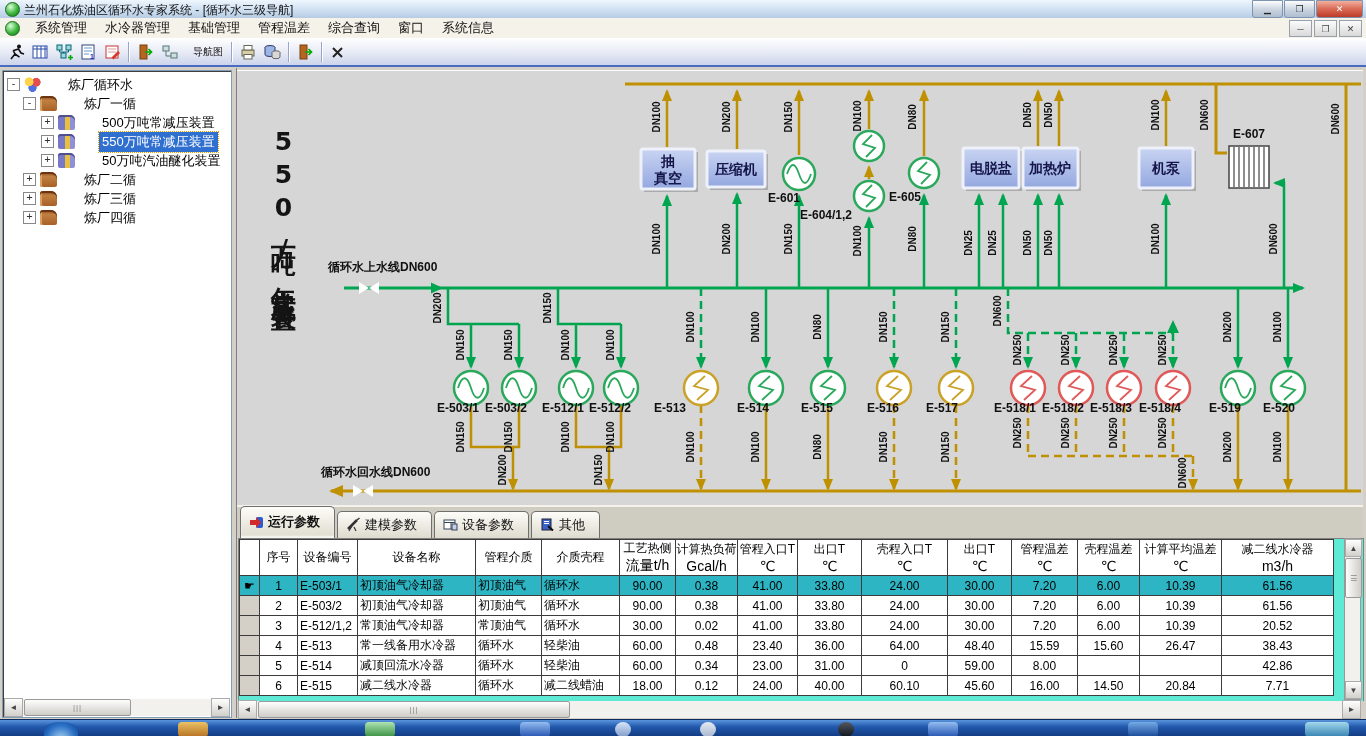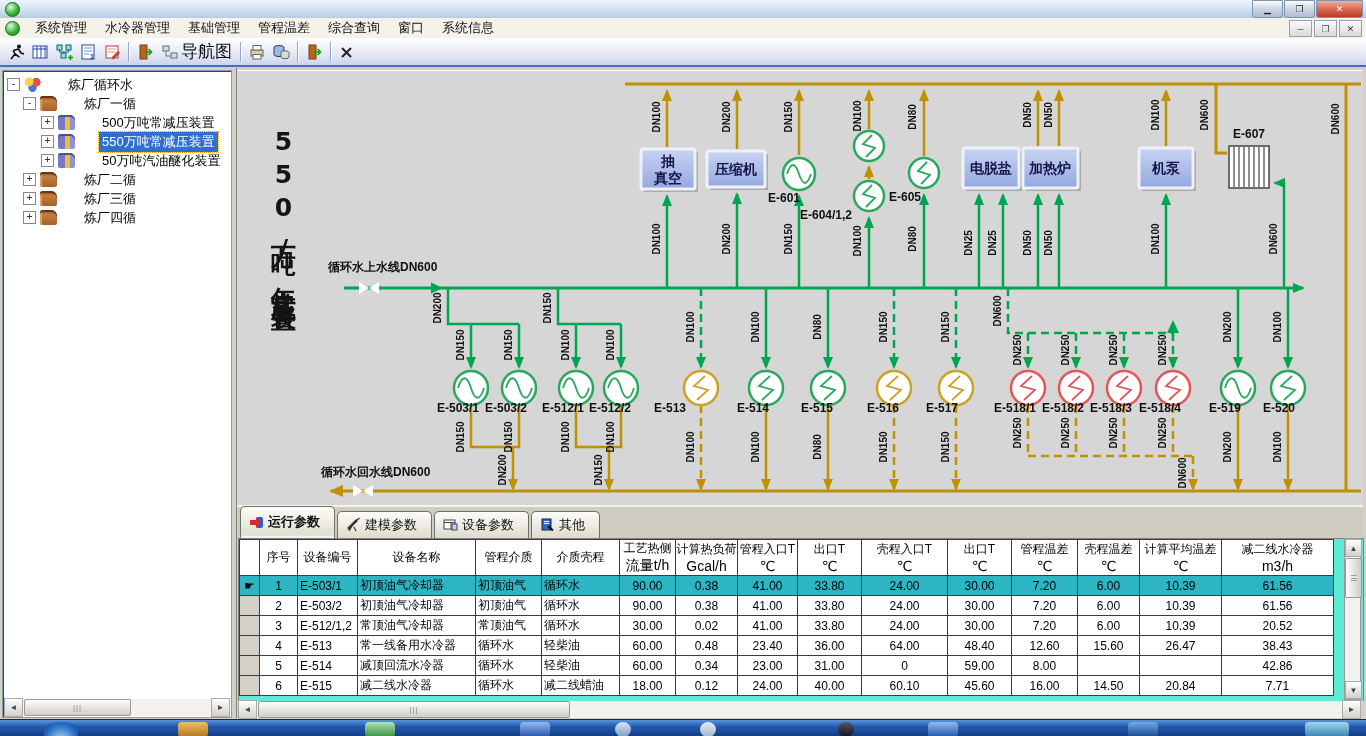--- a/index.html
+++ b/index.html
@@ -24,21 +24,21 @@
   .mitem{font-size:13px;color:#111;padding:2px 9px;}
   .mdi-btns{position:absolute;right:4px;top:2px;display:flex;}
   .mdibtn{width:21px;height:15px;margin-left:2px;border:1px solid #98a0ac;background:linear-gradient(#fbfbfb,#d9d9d9);
     font-size:9px;color:#444;display:flex;align-items:center;justify-content:center;}
   
   .toolbar{position:absolute;left:0;top:38px;width:1366px;height:29px;
     background:linear-gradient(#ffffff,#e4e8f4 60%,#ccd4ec);border-bottom:2px solid #4a6cc0;
     display:flex;align-items:center;padding-left:4px;box-sizing:border-box;}
   .tbtn{width:24px;height:24px;display:flex;align-items:center;justify-content:center;border-radius:2px;}
   .tbtn.wide{width:auto;padding:0 4px;}
-  .tbtn .lbl{font-size:17px;color:#111;margin-left:2px;}
+  .tbtn .lbl{font-size:10px;color:#111;margin-left:14px;}
   .tsep{width:1px;height:20px;background:#9aa4c8;margin:0 4px;box-shadow:1px 0 0 #fff;}
   
   .treepanel{position:absolute;left:2px;top:70px;width:230px;height:648px;background:#fff;
     border:1px solid #7f9db9;box-shadow:inset 1px 1px 0 #404040;box-sizing:border-box;}
   .tree{position:absolute;left:1px;top:1px;right:1px;bottom:18px;overflow:hidden;padding-top:3px;}
   .titem{display:flex;align-items:center;height:19px;font-size:13px;color:#000;white-space:nowrap;}
   .titem.lv0{padding-left:3px;} .titem.lv1{padding-left:19px;} .titem.lv2{padding-left:37px;}
   .texp{width:11px;height:11px;border:1px solid #888;background:#fff;font-size:10px;line-height:9px;
     text-align:center;margin-right:4px;flex:none;color:#333;font-family:"DejaVu Sans Mono",monospace;}
   .ticon{width:17px;height:15px;margin-right:4px;flex:none;}
@@ -105,20 +105,21 @@
   .hl{font:bold 12px "Liberation Sans",sans-serif;fill:#101010;}
   .bx{font:bold 14px "Liberation Sans",sans-serif;fill:#15154a;}
 </style>
 </head>
 <body>
 
 <div id="screen">
 
   <div class="titlebar">
     <span class="app-icon"></span>
+    <span class="title-text">兰州石化炼油区循环水专家系统 - [循环水三级导航]</span>
     <span class="winbtns">
       <span class="wbtn">▁</span>
       <span class="wbtn">❐</span>
       <span class="wbtn close">✕</span>
     </span>
   </div>
 
   <div class="menubar">
     <span class="menu-icon"></span>
     <span class="mitem">系统管理</span>
@@ -756,21 +757,21 @@
               <td class="txt">E-513</td>
               <td class="txt">常一线备用水冷器</td>
               <td class="txt">循环水</td>
               <td class="txt">轻柴油</td>
               <td class="num">60.00</td>
               <td class="num">0.48</td>
               <td class="num">23.40</td>
               <td class="num">36.00</td>
               <td class="num">64.00</td>
               <td class="num">48.40</td>
-              <td class="num">12.60</td>
+              <td class="num">15.59</td>
               <td class="num">15.60</td>
               <td class="num">26.47</td>
               <td class="num">38.43</td>
             </tr>
             <tr>
               <td class="rowsel"></td>
               <td class="num">5</td>
               <td class="txt">E-514</td>
               <td class="txt">减顶回流水冷器</td>
               <td class="txt">循环水</td>

